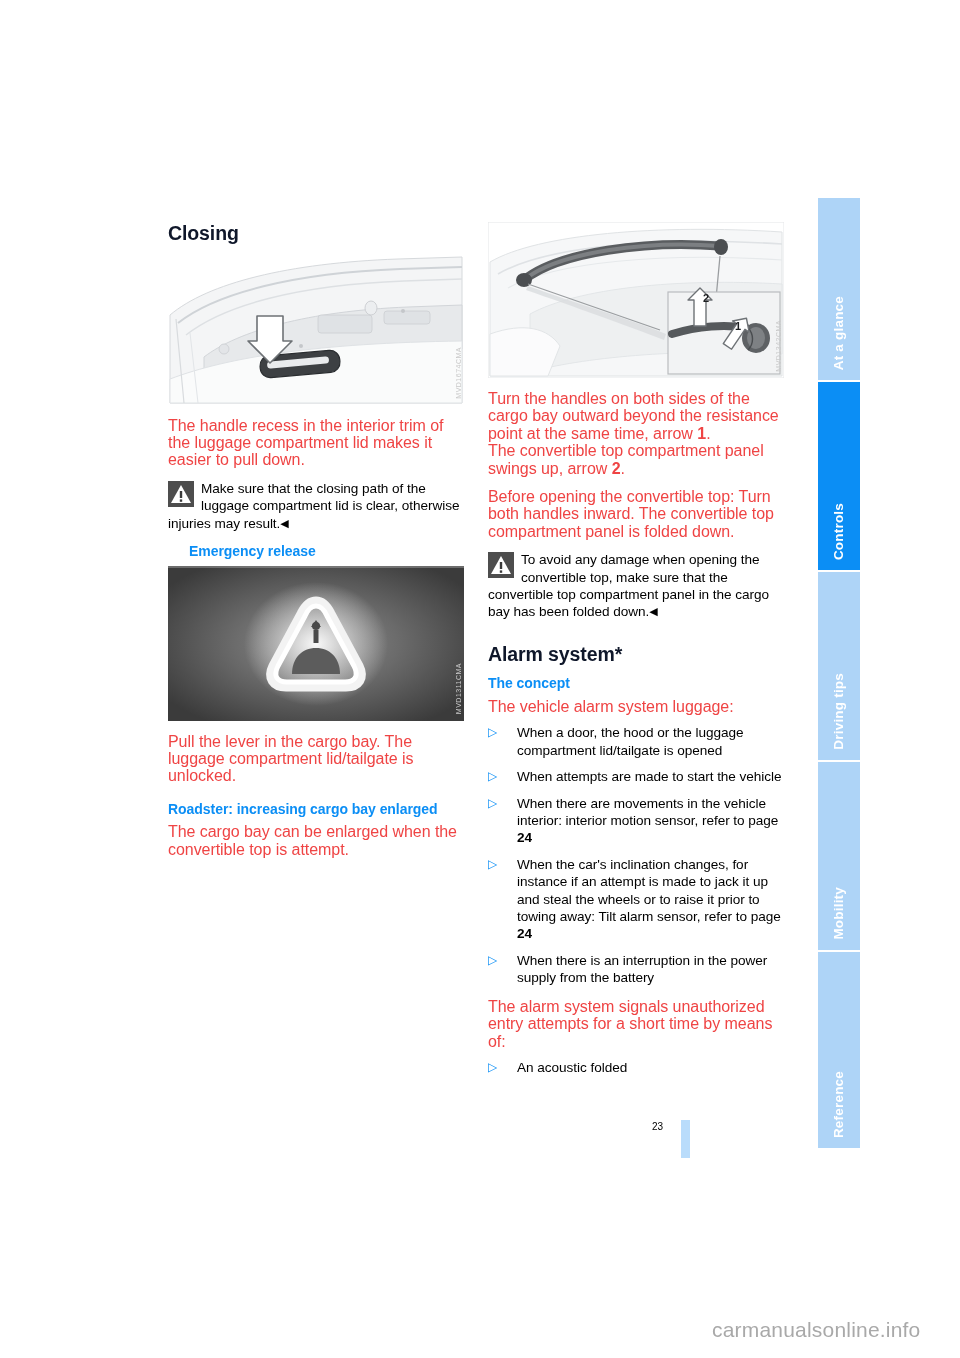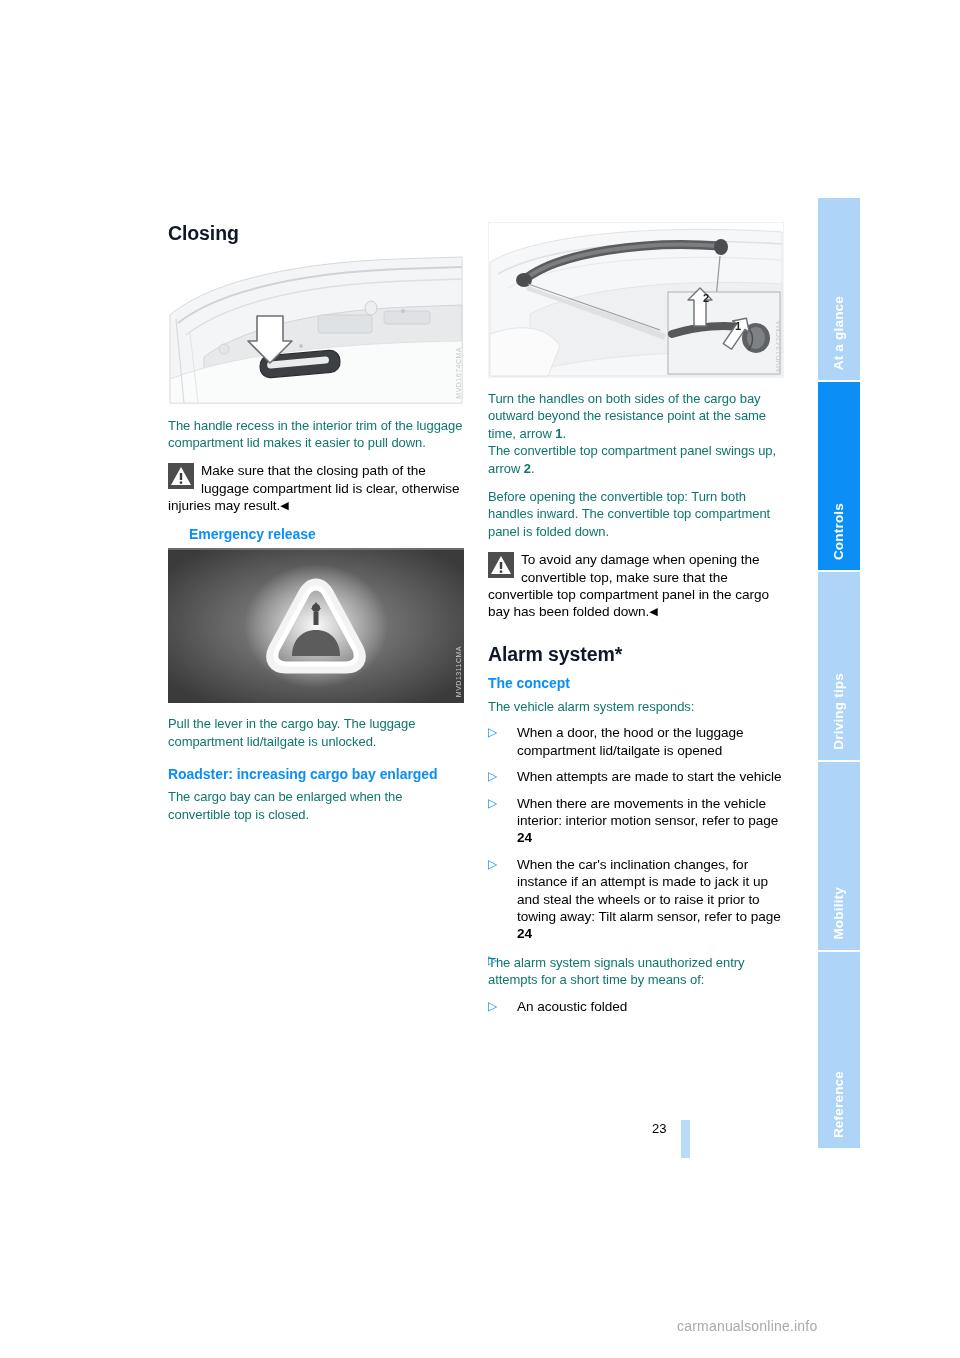--- a/index.html
+++ b/index.html
@@ -73,23 +73,23 @@
   }
   h3.sub {
     color: #0b8ef5;
     font-size: 14px;
     font-weight: bold;
     margin: 0 0 6px 0;
     line-height: 1.18;
     letter-spacing: -0.05px;
   }
   p.body {
-    font-size: 13px;
+    font-size: 16px;
     line-height: 17.4px;
-    color: #0f766e;
+    color: #ef4444;
     margin: 0 0 11px 0;
     letter-spacing: -0.05px;
   }
   p.body.tight { margin-bottom: 0; }
   .pageref { color: #000000; font-weight: bold; }
   .arrow-end {
     font-size: 11px;
     vertical-align: 1px;
     letter-spacing: 0;
   }
@@ -133,39 +133,39 @@
     color: #c9c9c9;
     letter-spacing: 0.5px;
     font-family: "Liberation Sans", sans-serif;
   }
 
   
   #pagenum {
     position: absolute;
     left: 652px;
     top: 1121px;
-    font-size: 13px;
+    font-size: 10px;
     font-weight: normal;
     color: #000;
   }
   #pagebar {
     position: absolute;
     left: 681px;
     top: 1120px;
     width: 9px;
     height: 38px;
     background: #b9dcfb;
   }
 
   
   #watermark {
     position: absolute;
-    left: 677px;
+    left: 712px;
     top: 1318px;
-    font-size: 14px;
+    font-size: 21px;
     color: #a9a9a9;
     letter-spacing: 0.2px;
     font-family: "Liberation Sans", sans-serif;
   }
 </style>
 </head>
 <body>
 
 <div id="page">
 
@@ -275,21 +275,21 @@
 
         <rect x="0" y="0" width="296" height="2" fill="#c8c8c8" opacity="0.35"></rect>
       </svg>
       <span class="wm">MVD1311CMA</span>
     </div>
 
     <p class="body">Pull the lever in the cargo bay. The luggage compartment lid/tailgate is unlocked.</p>
 
     <h3 class="sub" style="margin-top:16px;">Roadster: increasing cargo bay enlarged</h3>
 
-    <p class="body">The cargo bay can be enlarged when the convertible top is closed.</p>
+    <p class="body">The cargo bay can be enlarged when the convertible top is attempt.</p>
 
   </div>
 
   <div class="col" id="col-right">
 
     <div class="fig" style="height:156px;">
       <svg width="296" height="156" viewBox="0 0 296 156">
         <rect x="0" y="0" width="296" height="156" fill="#ffffff" stroke="#e4e6e8" stroke-width="1"></rect>
 
         <path d="M2 40 C 50 12, 170 2, 294 10 L294 154 L2 154 Z" fill="#f6f7f8" stroke="#e0e3e5" stroke-width="1"></path>
@@ -346,28 +346,28 @@
           <rect x="11.8" y="18.4" width="2.4" height="2.4" fill="#3a3a3a"></rect>
         </svg>
       </span>
       <span class="note-text"><span>To avoid any damage when opening the convertible top, make sure that the convertible top compartment panel in the cargo bay has been folded down.</span><span class="arrow-end">◀</span></span>
     </div>
 
     <h2 class="sec" style="margin-top:22px;">Alarm system*</h2>
 
     <h3 class="sub" style="margin-top:10px;">The concept</h3>
 
-    <p class="body" style="margin-bottom:9px;">The vehicle alarm system responds:</p>
+    <p class="body" style="margin-bottom:9px;">The vehicle alarm system luggage:</p>
 
     <ul id="responds-list" style="list-style:none;margin:0 0 11px 0;padding:0;">
         <li style="position: relative; padding-left: 29px; margin-bottom: 9px; font-size: 13.6px; line-height: 17.4px; letter-spacing: -0.05px; color: rgb(0, 0, 0);"><span style="position: absolute; left: 0px; top: 0px; color: rgb(11, 142, 245); font-size: 12px; line-height: 17.4px;">▷</span><span>When a door, the hood or the luggage compartment lid/tailgate is opened</span></li>
         <li style="position: relative; padding-left: 29px; margin-bottom: 9px; font-size: 13.6px; line-height: 17.4px; letter-spacing: -0.05px; color: rgb(0, 0, 0);"><span style="position: absolute; left: 0px; top: 0px; color: rgb(11, 142, 245); font-size: 12px; line-height: 17.4px;">▷</span><span>When attempts are made to start the vehicle</span></li>
         <li style="position: relative; padding-left: 29px; margin-bottom: 9px; font-size: 13.6px; line-height: 17.4px; letter-spacing: -0.05px; color: rgb(0, 0, 0);"><span style="position: absolute; left: 0px; top: 0px; color: rgb(11, 142, 245); font-size: 12px; line-height: 17.4px;">▷</span><span>When there are movements in the vehicle interior: interior motion sensor, refer to page </span><span class="pageref">24</span></li>
         <li style="position: relative; padding-left: 29px; margin-bottom: 9px; font-size: 13.6px; line-height: 17.4px; letter-spacing: -0.05px; color: rgb(0, 0, 0);"><span style="position: absolute; left: 0px; top: 0px; color: rgb(11, 142, 245); font-size: 12px; line-height: 17.4px;">▷</span><span>When the car's inclination changes, for instance if an attempt is made to jack it up and steal the wheels or to raise it prior to towing away: Tilt alarm sensor, refer to page </span><span class="pageref">24</span></li>
-        <li style="position: relative; padding-left: 29px; margin-bottom: 9px; font-size: 13.6px; line-height: 17.4px; letter-spacing: -0.05px; color: rgb(0, 0, 0);"><span style="position: absolute; left: 0px; top: 0px; color: rgb(11, 142, 245); font-size: 12px; line-height: 17.4px;">▷</span></li>
+        <li style="position: relative; padding-left: 29px; margin-bottom: 9px; font-size: 13.6px; line-height: 17.4px; letter-spacing: -0.05px; color: rgb(0, 0, 0);"><span style="position: absolute; left: 0px; top: 0px; color: rgb(11, 142, 245); font-size: 12px; line-height: 17.4px;">▷</span><span>When there is an interruption in the power supply from the battery</span></li>
       </ul>
 
     <p class="body" style="margin-bottom:9px;">The alarm system signals unauthorized entry attempts for a short time by means of:</p>
 
     <ul id="signals-list" style="list-style:none;margin:0;padding:0;">
         <li style="position: relative; padding-left: 29px; margin-bottom: 9px; font-size: 13.6px; line-height: 17.4px; letter-spacing: -0.05px; color: rgb(0, 0, 0);"><span style="position: absolute; left: 0px; top: 0px; color: rgb(11, 142, 245); font-size: 12px; line-height: 17.4px;">▷</span><span>An acoustic folded</span></li>
       </ul>
 
   </div>
 

